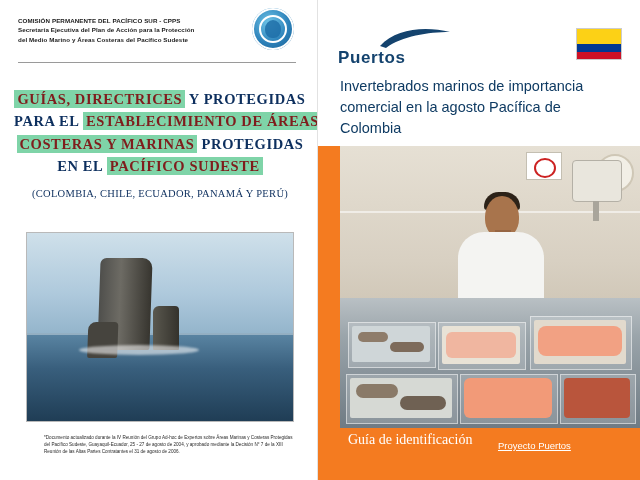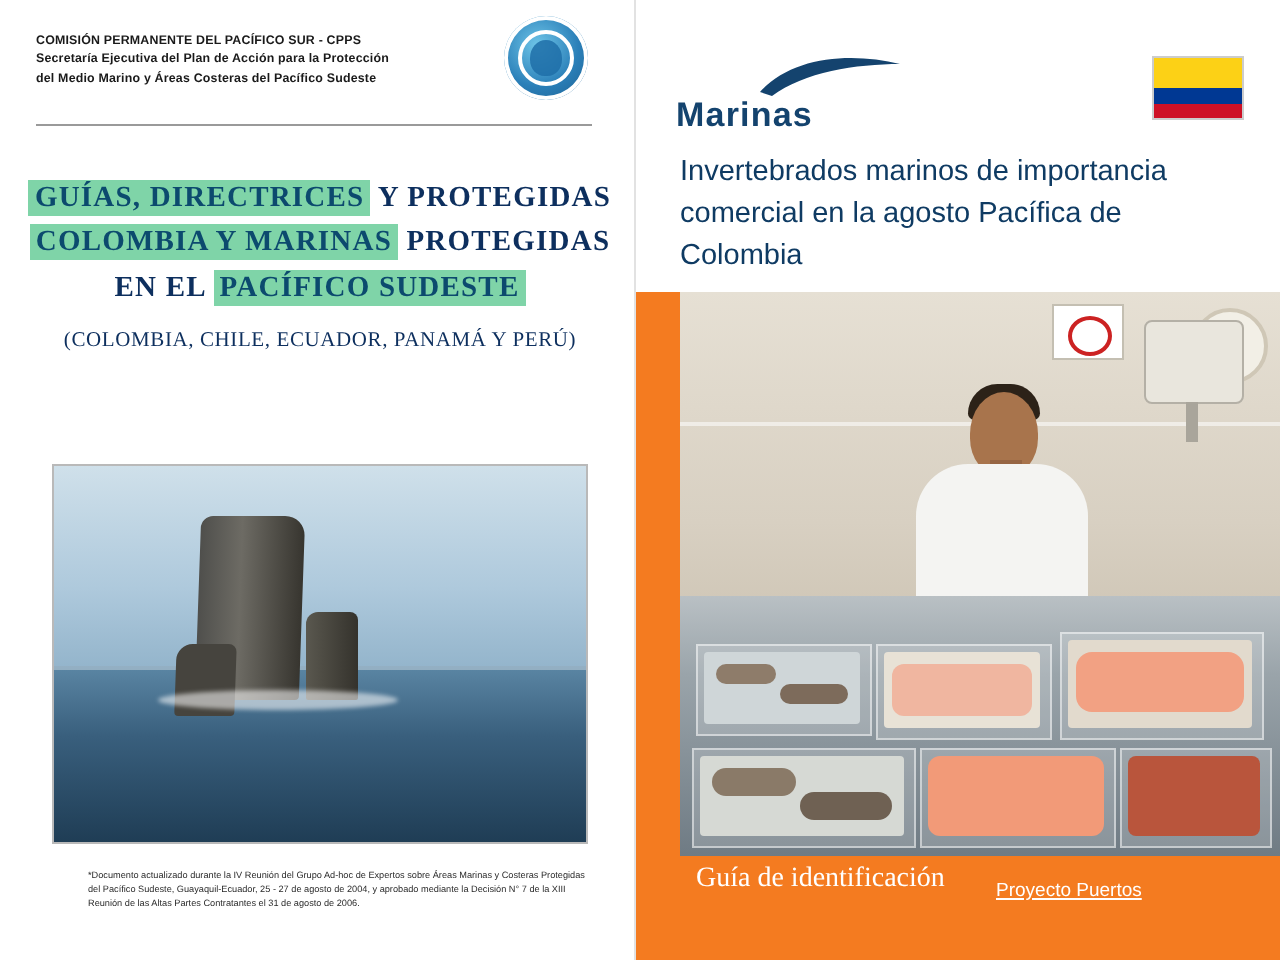--- a/index.html
+++ b/index.html
@@ -94,21 +94,21 @@
     font-size: 14.5px;
     font-weight: bold;
     letter-spacing: 0.6px;
     color: #0d2f5e;
     line-height: 1.55;
     white-space: nowrap;
   }
   .hl {
     background: #7fd4a8;
     padding: 1px 3px;
-    color: #0c4a6e;
+    color: #7f1d1d;
   }
   .subtitle-countries {
     margin-top: 10px;
     font-family: "Liberation Serif", serif;
     font-size: 10.5px;
     color: #0d2f5e;
     letter-spacing: 0.3px;
   }
 
   .photo-left {
@@ -412,21 +412,24 @@
       <div class="ring"></div>
     </div>
 
     <div class="header-rule"></div>
 
     <div class="title-block">
       <div class="title-line">
         <span class="hl">GUÍAS, DIRECTRICES</span><span> Y PROTEGIDAS</span>
       </div>
       <div class="title-line">
-        <span class="hl">COLOMBIA Y MARINAS</span><span> PROTEGIDAS</span>
+        <span>PARA EL </span><span class="hl">ESTABLECIMIENTO DE ÁREAS</span>
+      </div>
+      <div class="title-line">
+        <span class="hl">COSTERAS Y MARINAS</span><span> PROTEGIDAS</span>
       </div>
       <div class="title-line">
         <span>EN EL </span><span class="hl">PACÍFICO SUDESTE</span>
       </div>
       <div class="subtitle-countries">(COLOMBIA, CHILE, ECUADOR, PANAMÁ Y PERÚ)</div>
     </div>
 
     <div class="photo-left">
       <div class="sky"></div>
       <div class="sea"></div>
@@ -442,21 +445,21 @@
   <div class="spine"></div>
 
   <div class="right-cover">
 
     <div class="orange-band"></div>
 
     <div class="marviva-logo">
       <svg class="swoosh" viewBox="0 0 74 24">
         <path d="M2 20 C 18 2, 48 0, 72 6 C 50 6, 24 10, 8 22 Z" fill="#14436e"></path>
       </svg>
-      <div class="wordmark">Marinas</div>
+      <div class="wordmark">Puertos</div>
     </div>
 
     <div class="flag">
       <div class="y"></div>
       <div class="b"></div>
       <div class="r"></div>
     </div>
 
     <div class="right-title">Invertebrados marinos de importancia comercial en la agosto Pacífica de Colombia</div>
 

